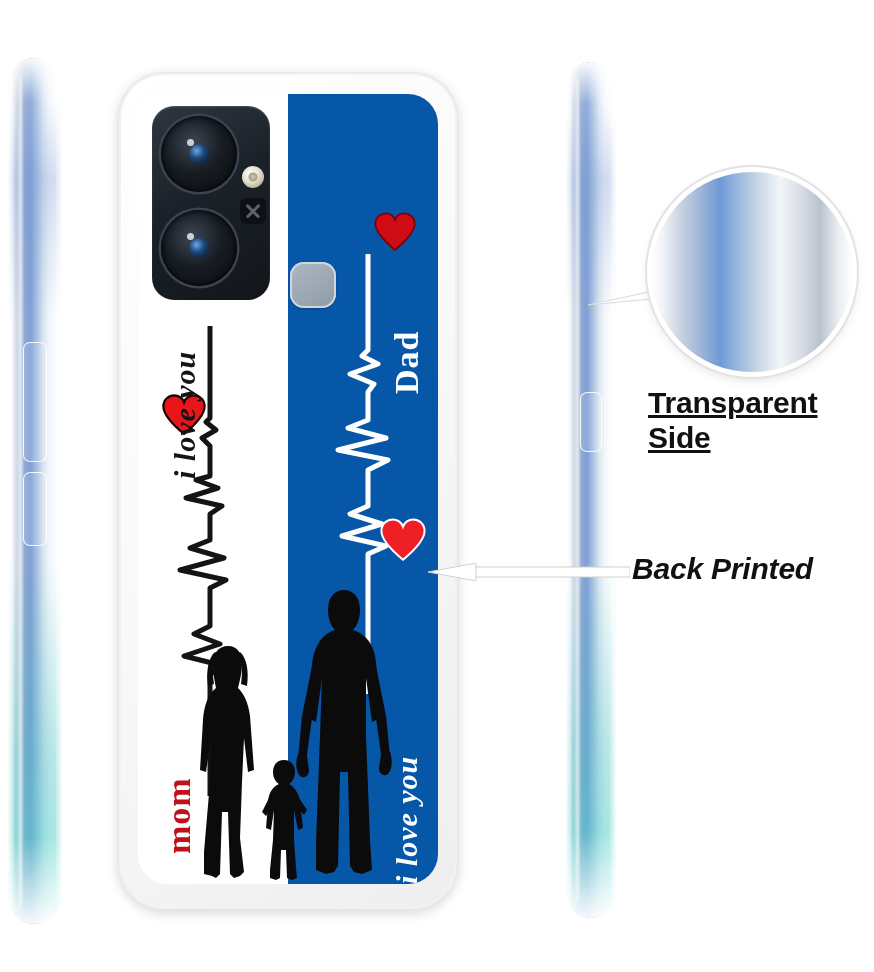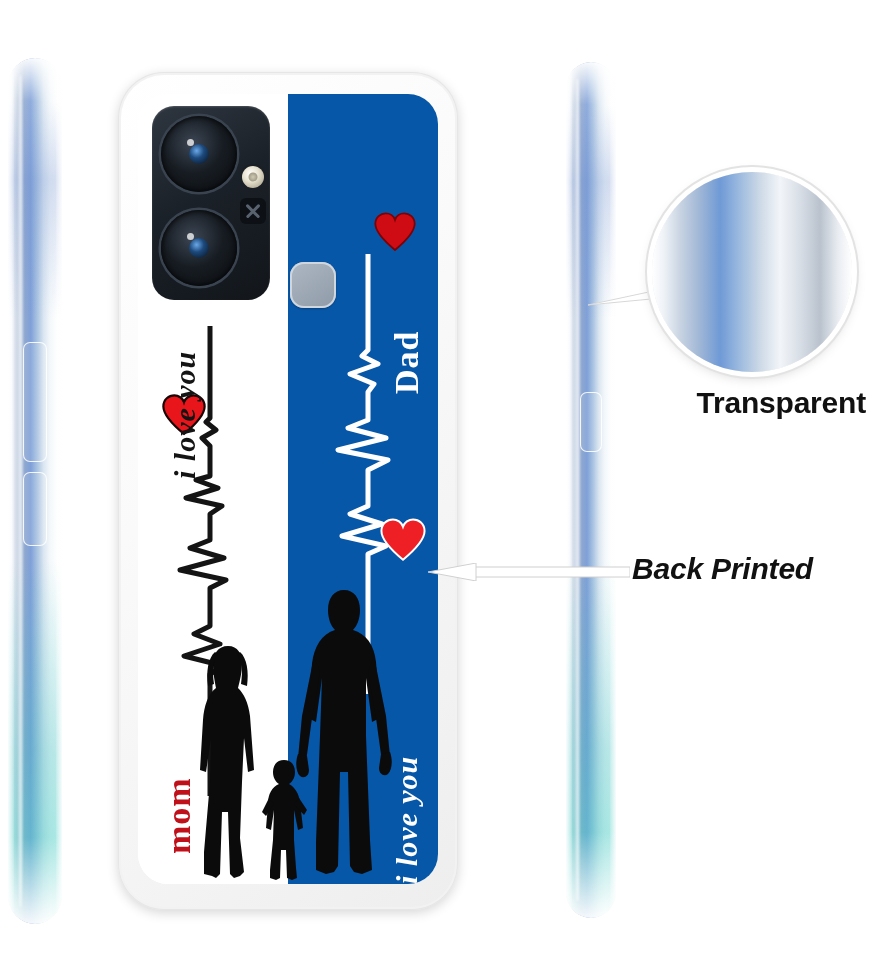--- a/index.html
+++ b/index.html
@@ -306,22 +306,23 @@
     position: absolute;
     font-weight: bold;
     color: #111111;
     line-height: 1.16;
     letter-spacing: -0.2px;
   }
   #label-transparent {
     left: 648px;
     top: 386px;
     width: 218px;
-    text-align: right;
+    text-align: left;
     font-size: 30px;
+    text-decoration: underline;
   }
   #label-back-printed {
     left: 632px;
     top: 552px;
     font-size: 30px;
     font-style: italic;
   }
 
   
   #back-line {
@@ -451,20 +452,21 @@
     </div>
   </div>
 
   <svg id="magnifier-leader" viewBox="0 0 86 26">
     <path d="M0 20 L84 2 L84 12 Z" fill="#ffffff" stroke="#d8d8d8" stroke-width="1"></path>
   </svg>
   <div id="magnifier"></div>
 
   <div class="callout-label" id="label-transparent">
     <div>Transparent</div>
+    <div>Side</div>
   </div>
 
   <svg id="back-line" viewBox="0 0 202 18">
     <rect x="44" y="4" width="158" height="10" fill="#ffffff" stroke="#d0d0d0" stroke-width="1"></rect>
     <path d="M0 9 L48 0 L48 18 Z" fill="#ffffff" stroke="#d0d0d0" stroke-width="1"></path>
   </svg>
 
   <div class="callout-label" id="label-back-printed">
     <div>Back Printed</div>
   </div>

